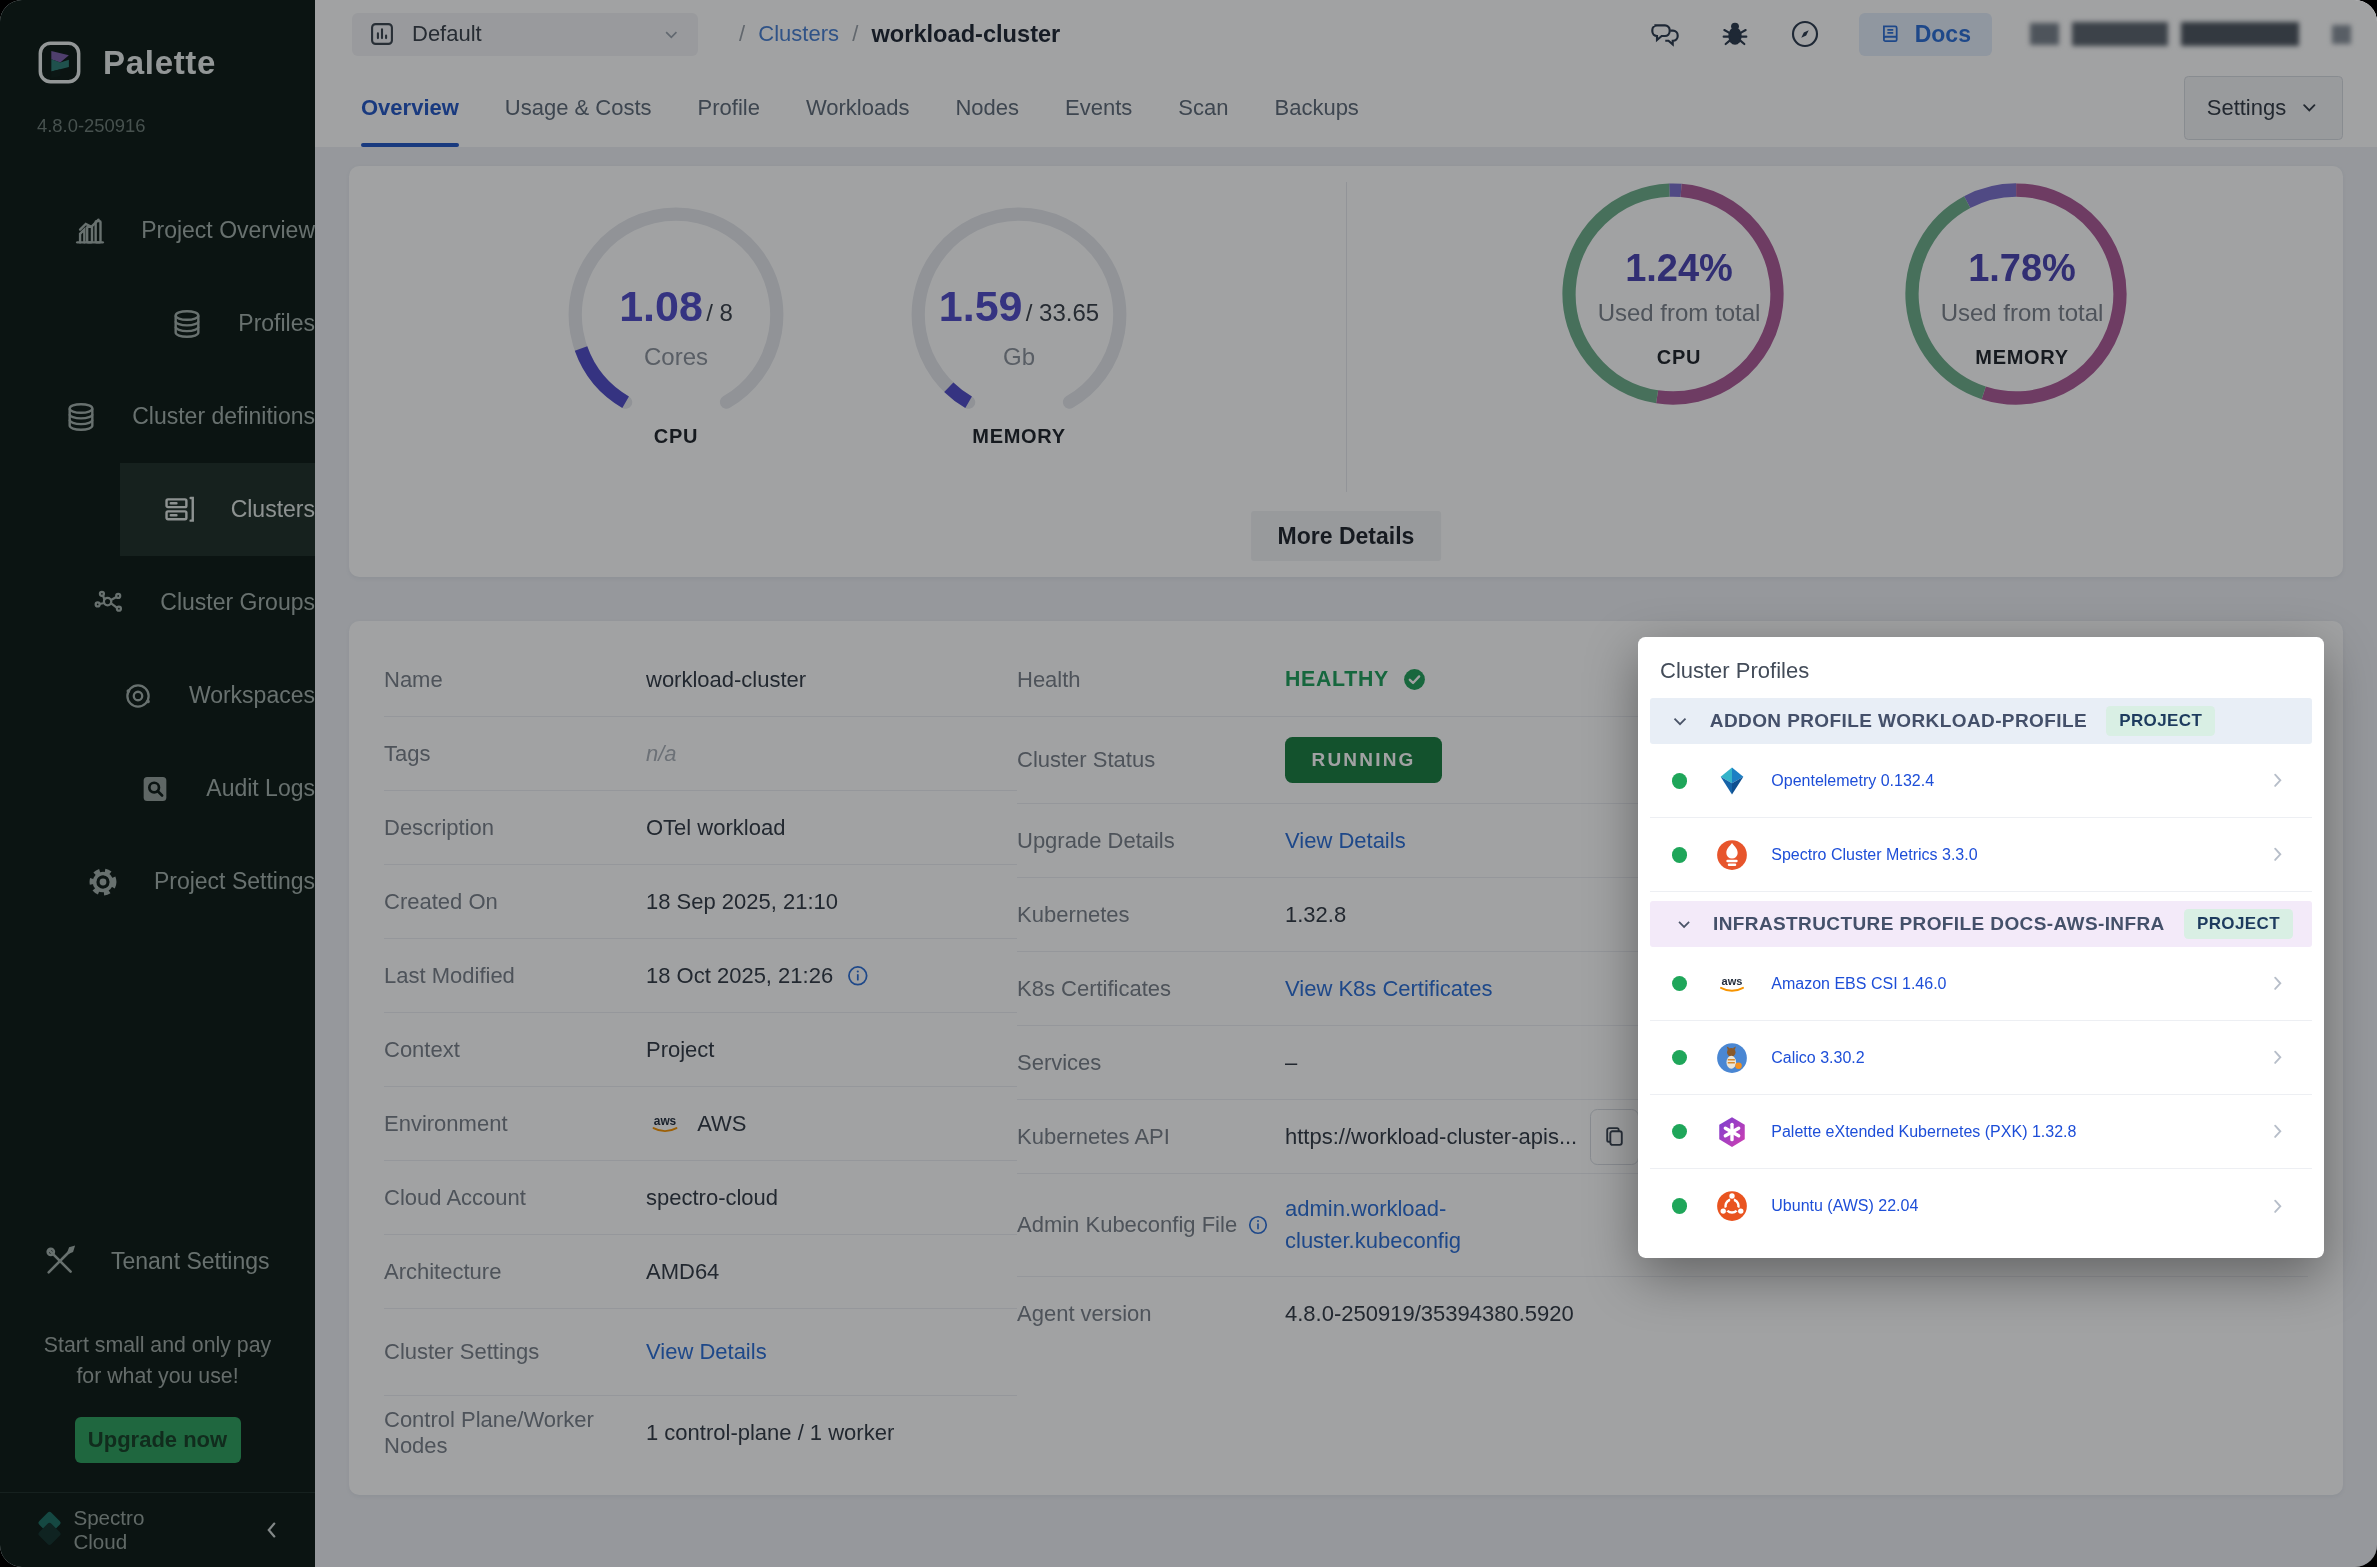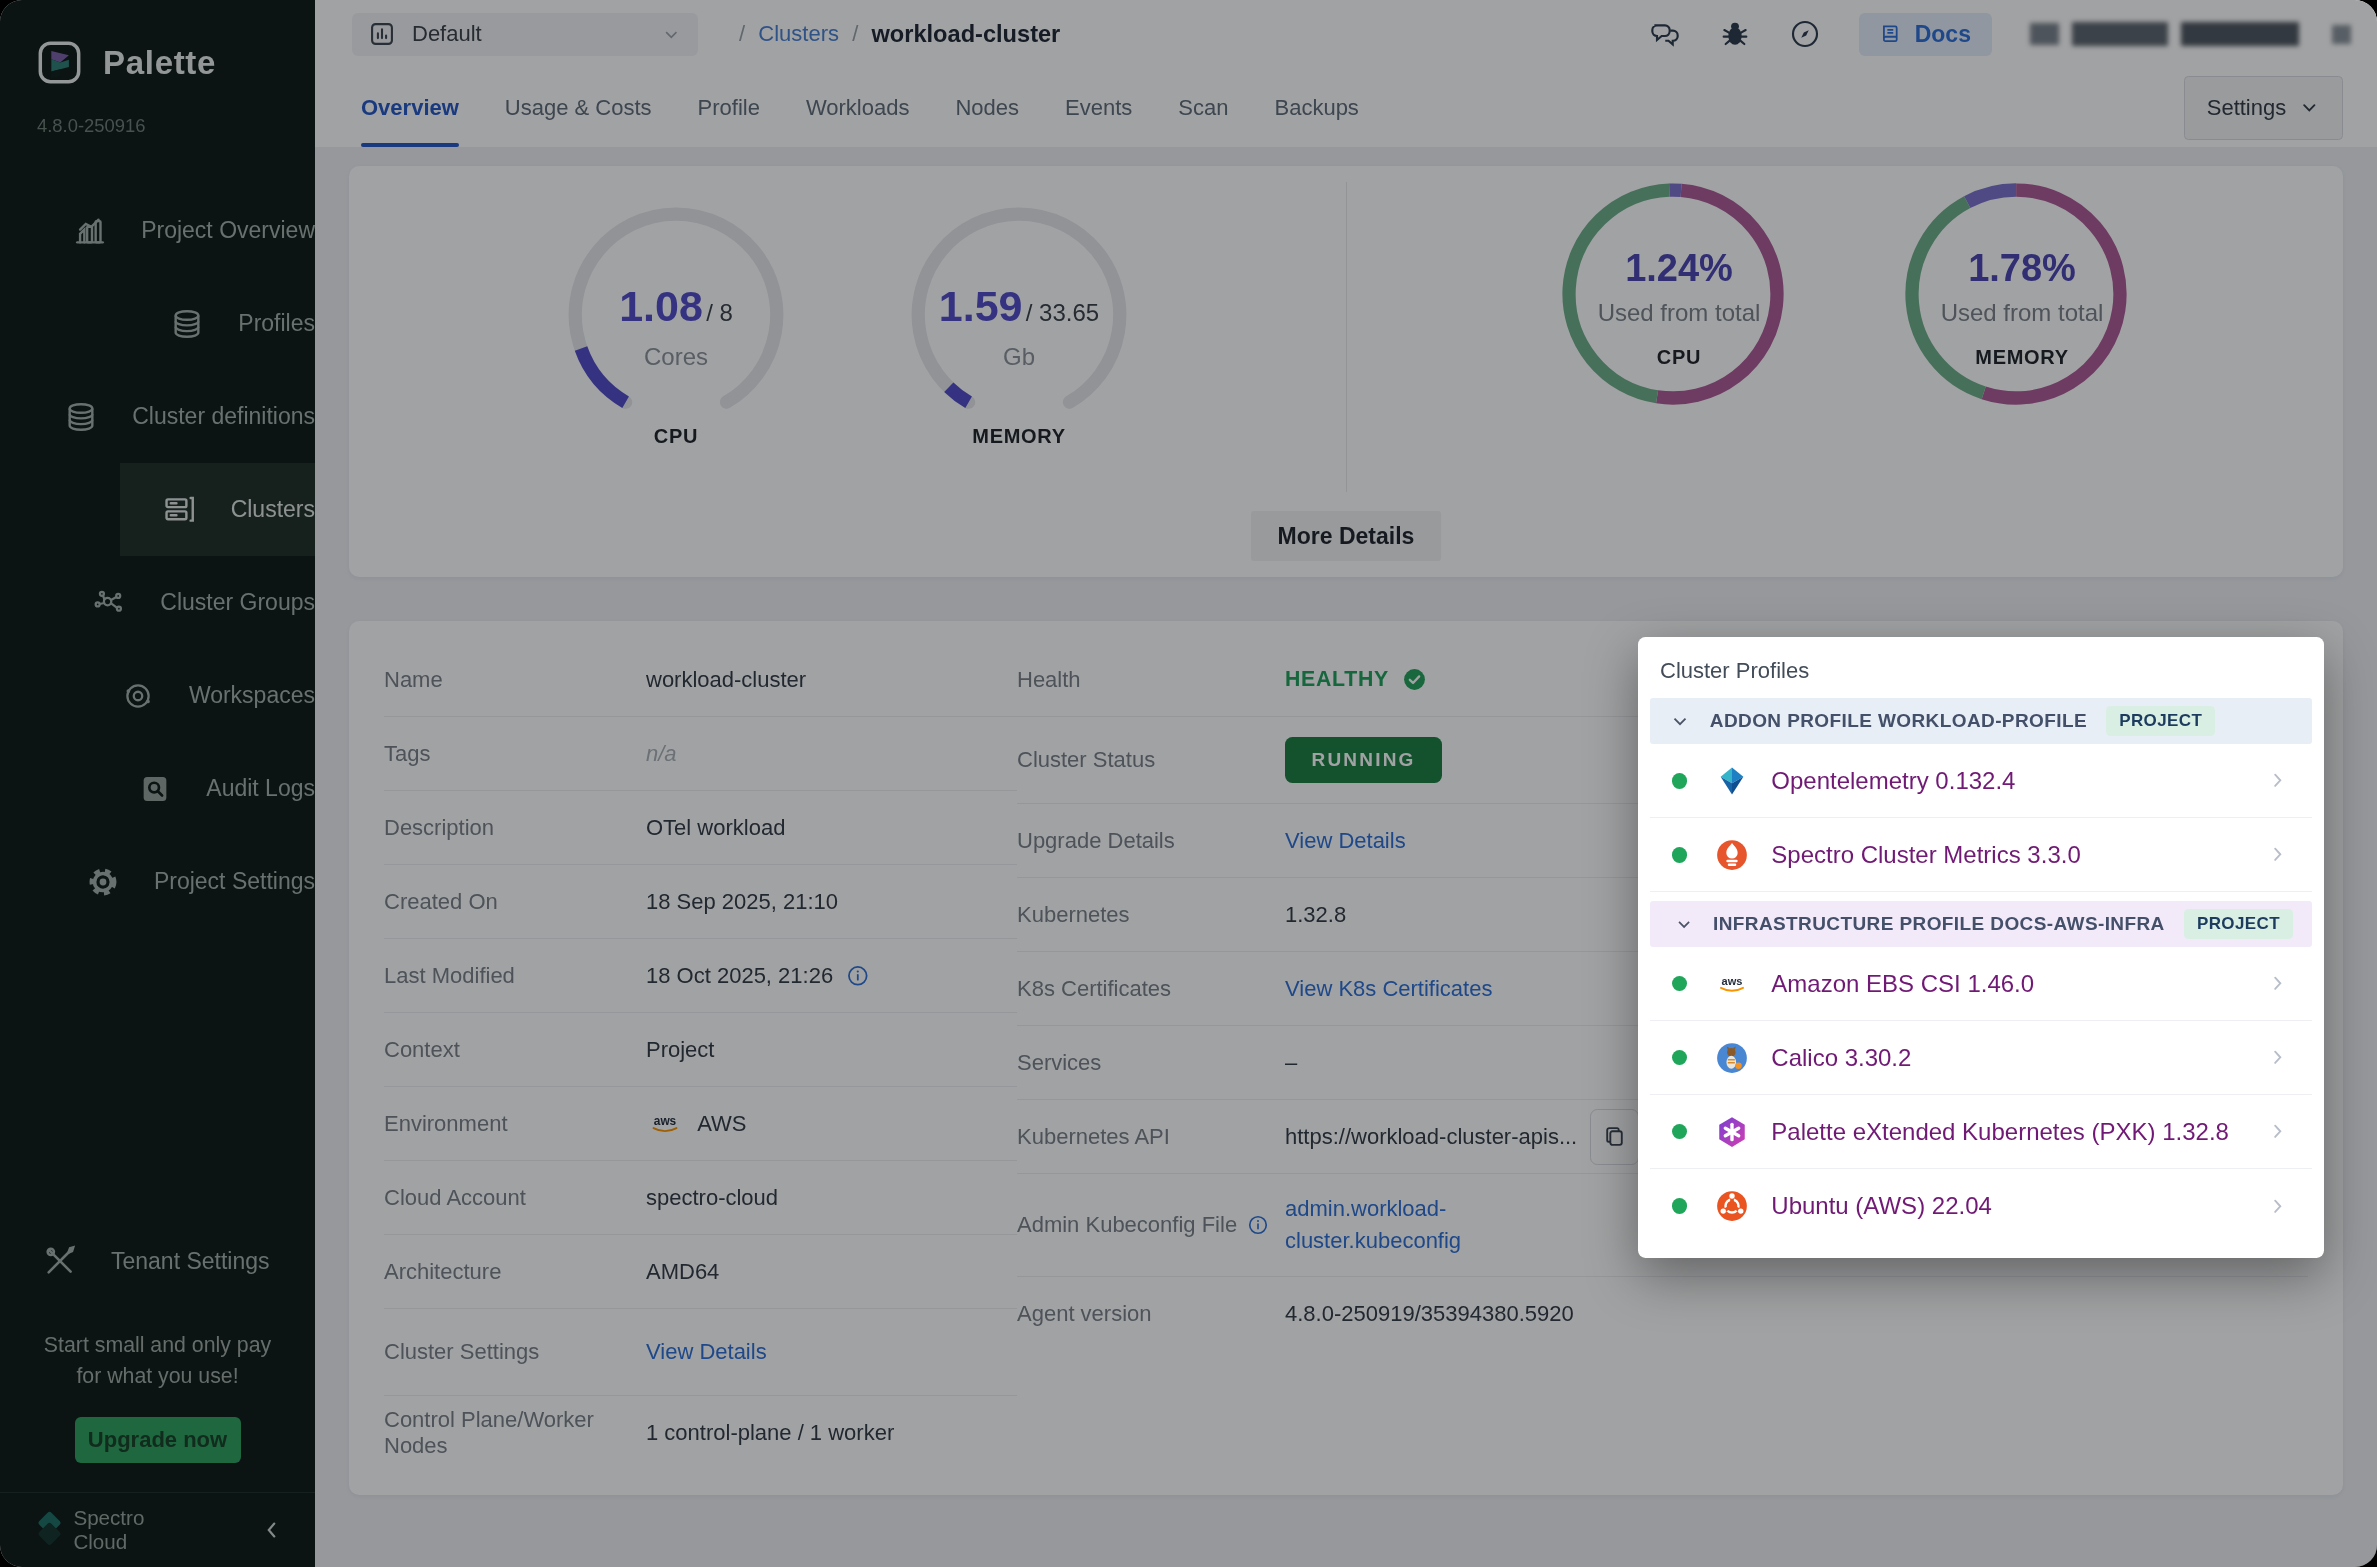--- a/index.html
+++ b/index.html
@@ -100,21 +100,21 @@
   .popup-list { margin:0 11.8px; }
   .sec-header { height:46px; border-radius:2.9px; display:flex; align-items:center; padding:0 19px; gap:19px; cursor:pointer; }
   .sec-header.blue { background:#e8eef6; }
   .sec-header.purple { background:#f3eaf9; margin-top:8.8px;padding-left:24px; }
   .sec-header .sh-label { font-size:19px; font-weight:700; color:#44506a; letter-spacing:0.4px; white-space:nowrap; }
   .badge { background:#d9efe4; color:#1d3b5e; font-size:17px; font-weight:700; padding:5.2px 13.2px; border-radius:4.4px; letter-spacing:0.4px; }
   .p-item { height:74px; display:flex; align-items:center; padding:0 25px 0 22px; border-bottom:0.7px solid #edeff3; background:#fff; cursor:pointer; }
   .p-item:last-child { border-bottom:none; }
   .status-dot { width:15.5px; height:15.5px; border-radius:50%; background:#1fa65a; margin-right:28px; flex:0 0 15.5px; }
   .p-icon { width:34px; height:34px; margin-right:22px; flex:0 0 34px; }
-  .p-name { font-size:24px; color:#701a75; white-space:nowrap; }
+  .p-name { font-size:16px; color:#1d4ed8; white-space:nowrap; }
   .p-chev { margin-left:auto; color:#b7bec9; }
   svg { display:block; }
 </style>
 </head>
 <body>
 
 <div class="screen">
 
   <aside class="sidebar">
     <div class="logo-row">

